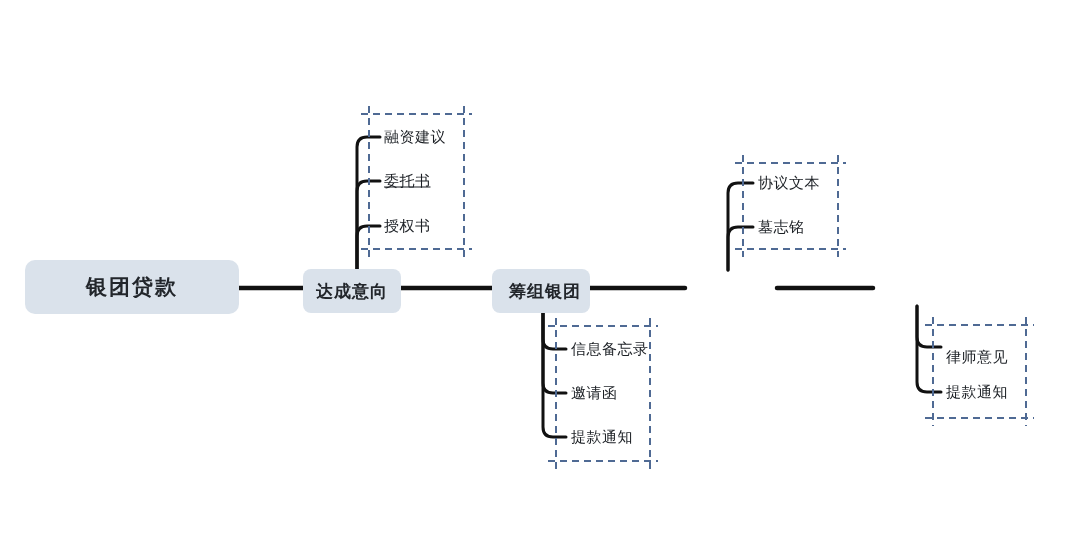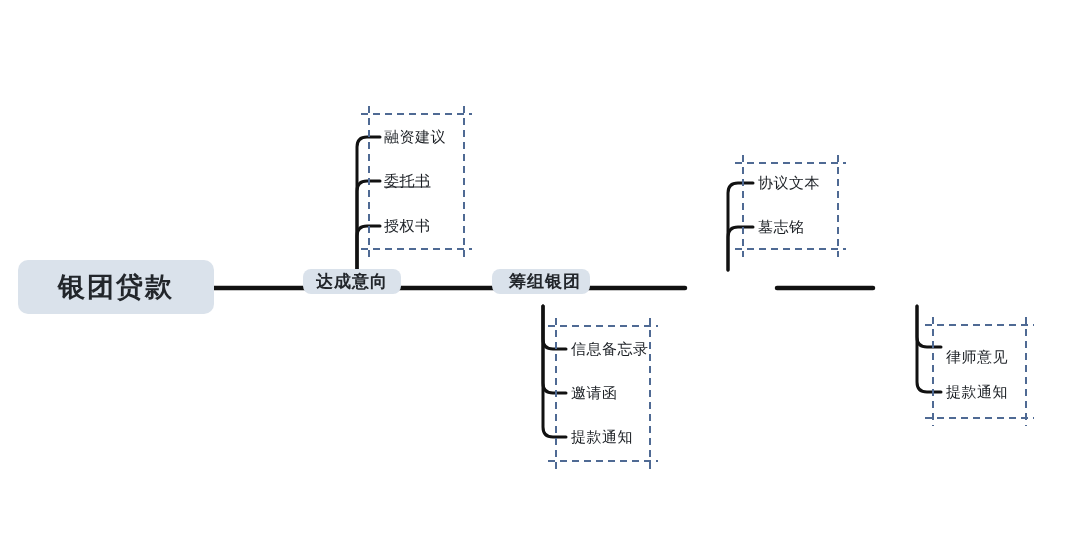--- a/index.html
+++ b/index.html
@@ -28,25 +28,25 @@
     position:absolute;z-index:2;
     background:var(--node-fill);
     color:var(--node-text);
     display:flex;align-items:center;justify-content:center;
     font-weight:bold;
     box-sizing:border-box;
     cursor:default;
     white-space:nowrap;
   }
   .topic.root{
-    left:18px;top:260px;width:196px;height:54px;
-    border-radius:10px;font-size:27px;letter-spacing:2px;
+    left:25px;top:260px;width:214px;height:54px;
+    border-radius:10px;font-size:21px;letter-spacing:2px;
   }
   .topic.stage{
-    top:269px;width:98px;height:25px;
+    top:269px;width:98px;height:44px;
     border-radius:8px;font-size:17px;letter-spacing:1px;
   }
   .subtopic{
     position:absolute;z-index:2;
     transform:translateY(-50%);
     font-size:15px;color:#1b1f24;
     letter-spacing:0.5px;
     white-space:nowrap;
   }
 </style>

